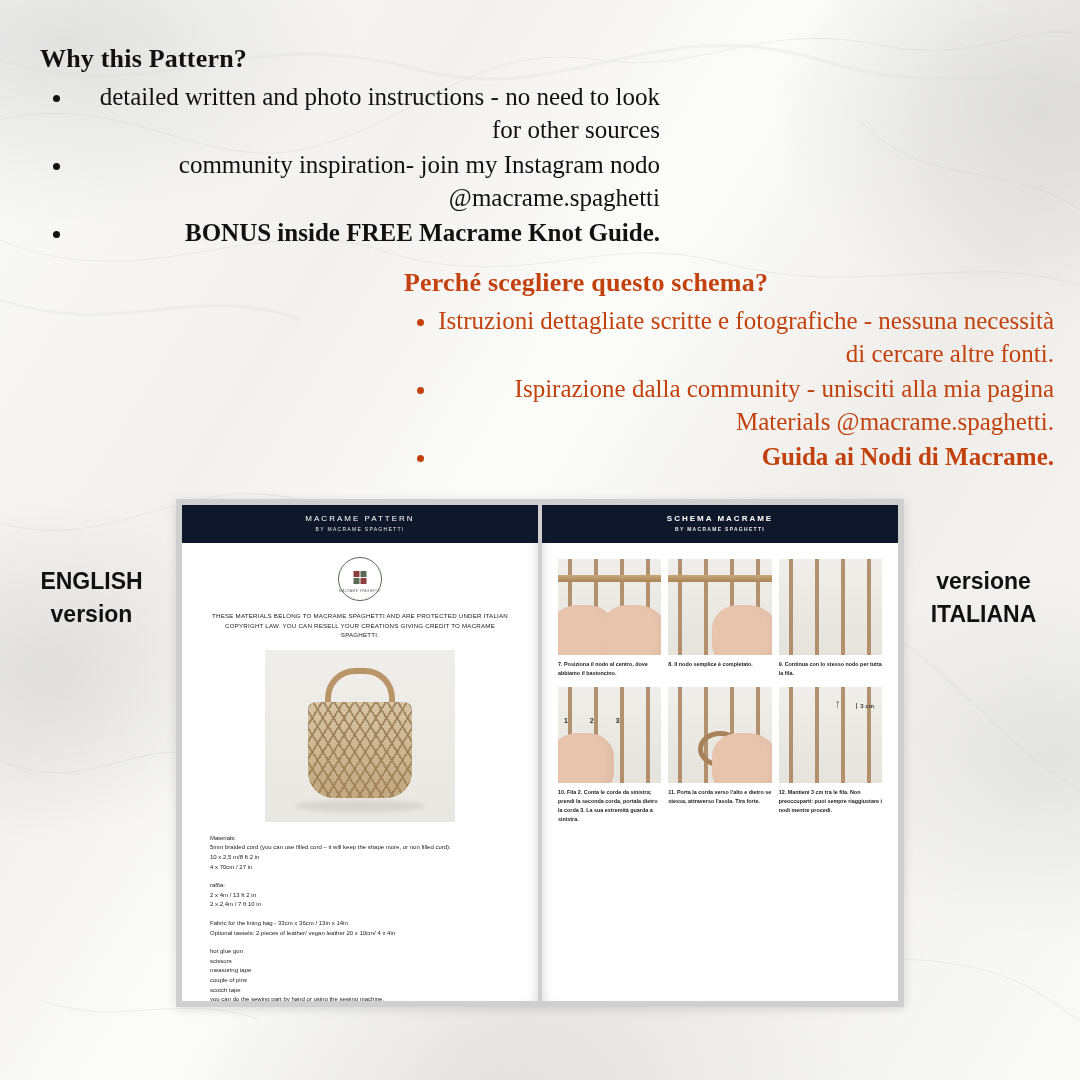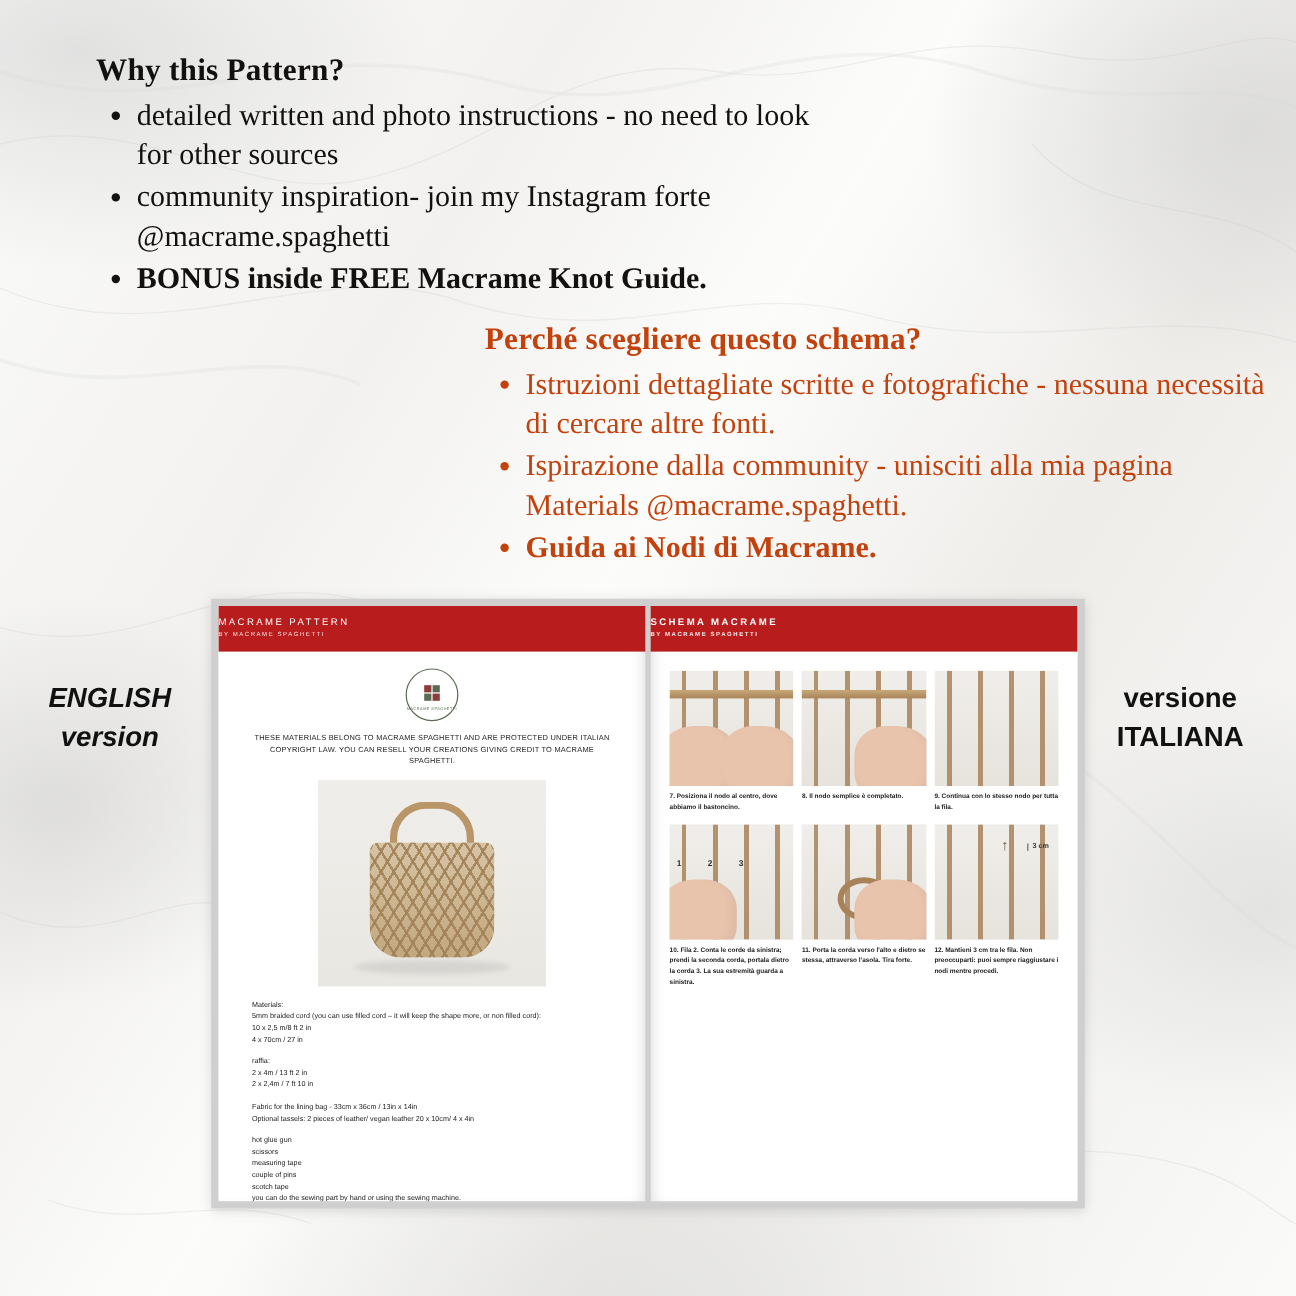--- a/index.html
+++ b/index.html
@@ -33,39 +33,39 @@
     opacity: .55;
   }
 
   
   .en-block {
     position: absolute;
     left: 40px;
     top: 44px;
     width: 620px;
     color: #12110f;
-    margin-left: 40px;
   }
   .it-block {
     position: absolute;
     left: 404px;
     top: 268px;
     width: 650px;
     color: #c2410c;
   }
   h2.heading {
     font-size: 26px;
     font-weight: bold;
     margin: 0 0 6px 0;
     letter-spacing: .2px;
   }
   ul.bullets {
     margin: 0;
     padding-left: 34px;
     list-style: disc;
+    text-align: right;
   }
   ul.bullets li {
     font-size: 25px;
     line-height: 1.32;
     margin-bottom: 2px;
   }
   ul.bullets li.bold {
     font-weight: bold;
   }
 
@@ -101,23 +101,23 @@
   .page {
     background: #ffffff;
     flex: 1 1 50%;
     position: relative;
     overflow: hidden;
   }
   .page.left { margin-right: 2px; box-shadow: inset -8px 0 12px -8px rgba(0,0,0,.18); }
   .page.right { margin-left: 2px; box-shadow: inset 8px 0 12px -8px rgba(0,0,0,.18); font-weight: bold; }
 
   .page-header {
-    background: #b91c1c;
+    background: #0f172a;
     color: #fff;
-    text-align: left;
+    text-align: center;
     padding: 9px 0 9px 0;
     height: 38px;
     box-sizing: border-box;
   }
   .page-header .title {
     font-family: "Liberation Sans", sans-serif;
     font-size: 8px;
     letter-spacing: 2px;
     display: block;
   }
@@ -335,35 +335,35 @@
       <path d="M0,300 C120,340 200,280 300,320"></path>
       <path d="M900,640 C980,700 1020,760 1080,790"></path>
     </g>
   </svg>
 </div>
 
 <div class="en-block">
   <h2 class="heading">Why this Pattern?</h2>
   <ul class="bullets">
     <li>detailed written and photo instructions - no need to look for other sources</li>
-    <li>community inspiration- join my Instagram forte @macrame.spaghetti</li>
+    <li>community inspiration- join my Instagram nodo @macrame.spaghetti</li>
     <li class="bold">BONUS inside FREE Macrame Knot Guide.</li>
   </ul>
 </div>
 
 <div class="it-block">
   <h2 class="heading">Perché scegliere questo schema?</h2>
   <ul class="bullets">
     <li>Istruzioni dettagliate scritte e fotografiche - nessuna necessità di cercare altre fonti.</li>
     <li>Ispirazione dalla community - unisciti alla mia pagina Materials @macrame.spaghetti.</li>
     <li class="bold">Guida ai Nodi di Macrame.</li>
   </ul>
 </div>
 
-<div class="side-caption" id="caption-english" style="white-space: pre-line; font-style: italic;">ENGLISH
+<div class="side-caption" id="caption-english" style="white-space: pre-line;">ENGLISH
 version</div>
 <div class="side-caption" id="caption-italian" style="white-space: pre-line;">versione
 ITALIANA</div>
 
 <div class="book">
 
   <div class="page left">
     <div class="page-header">
       <span class="title">MACRAME PATTERN</span>
       <span class="sub">BY MACRAME SPAGHETTI</span>

